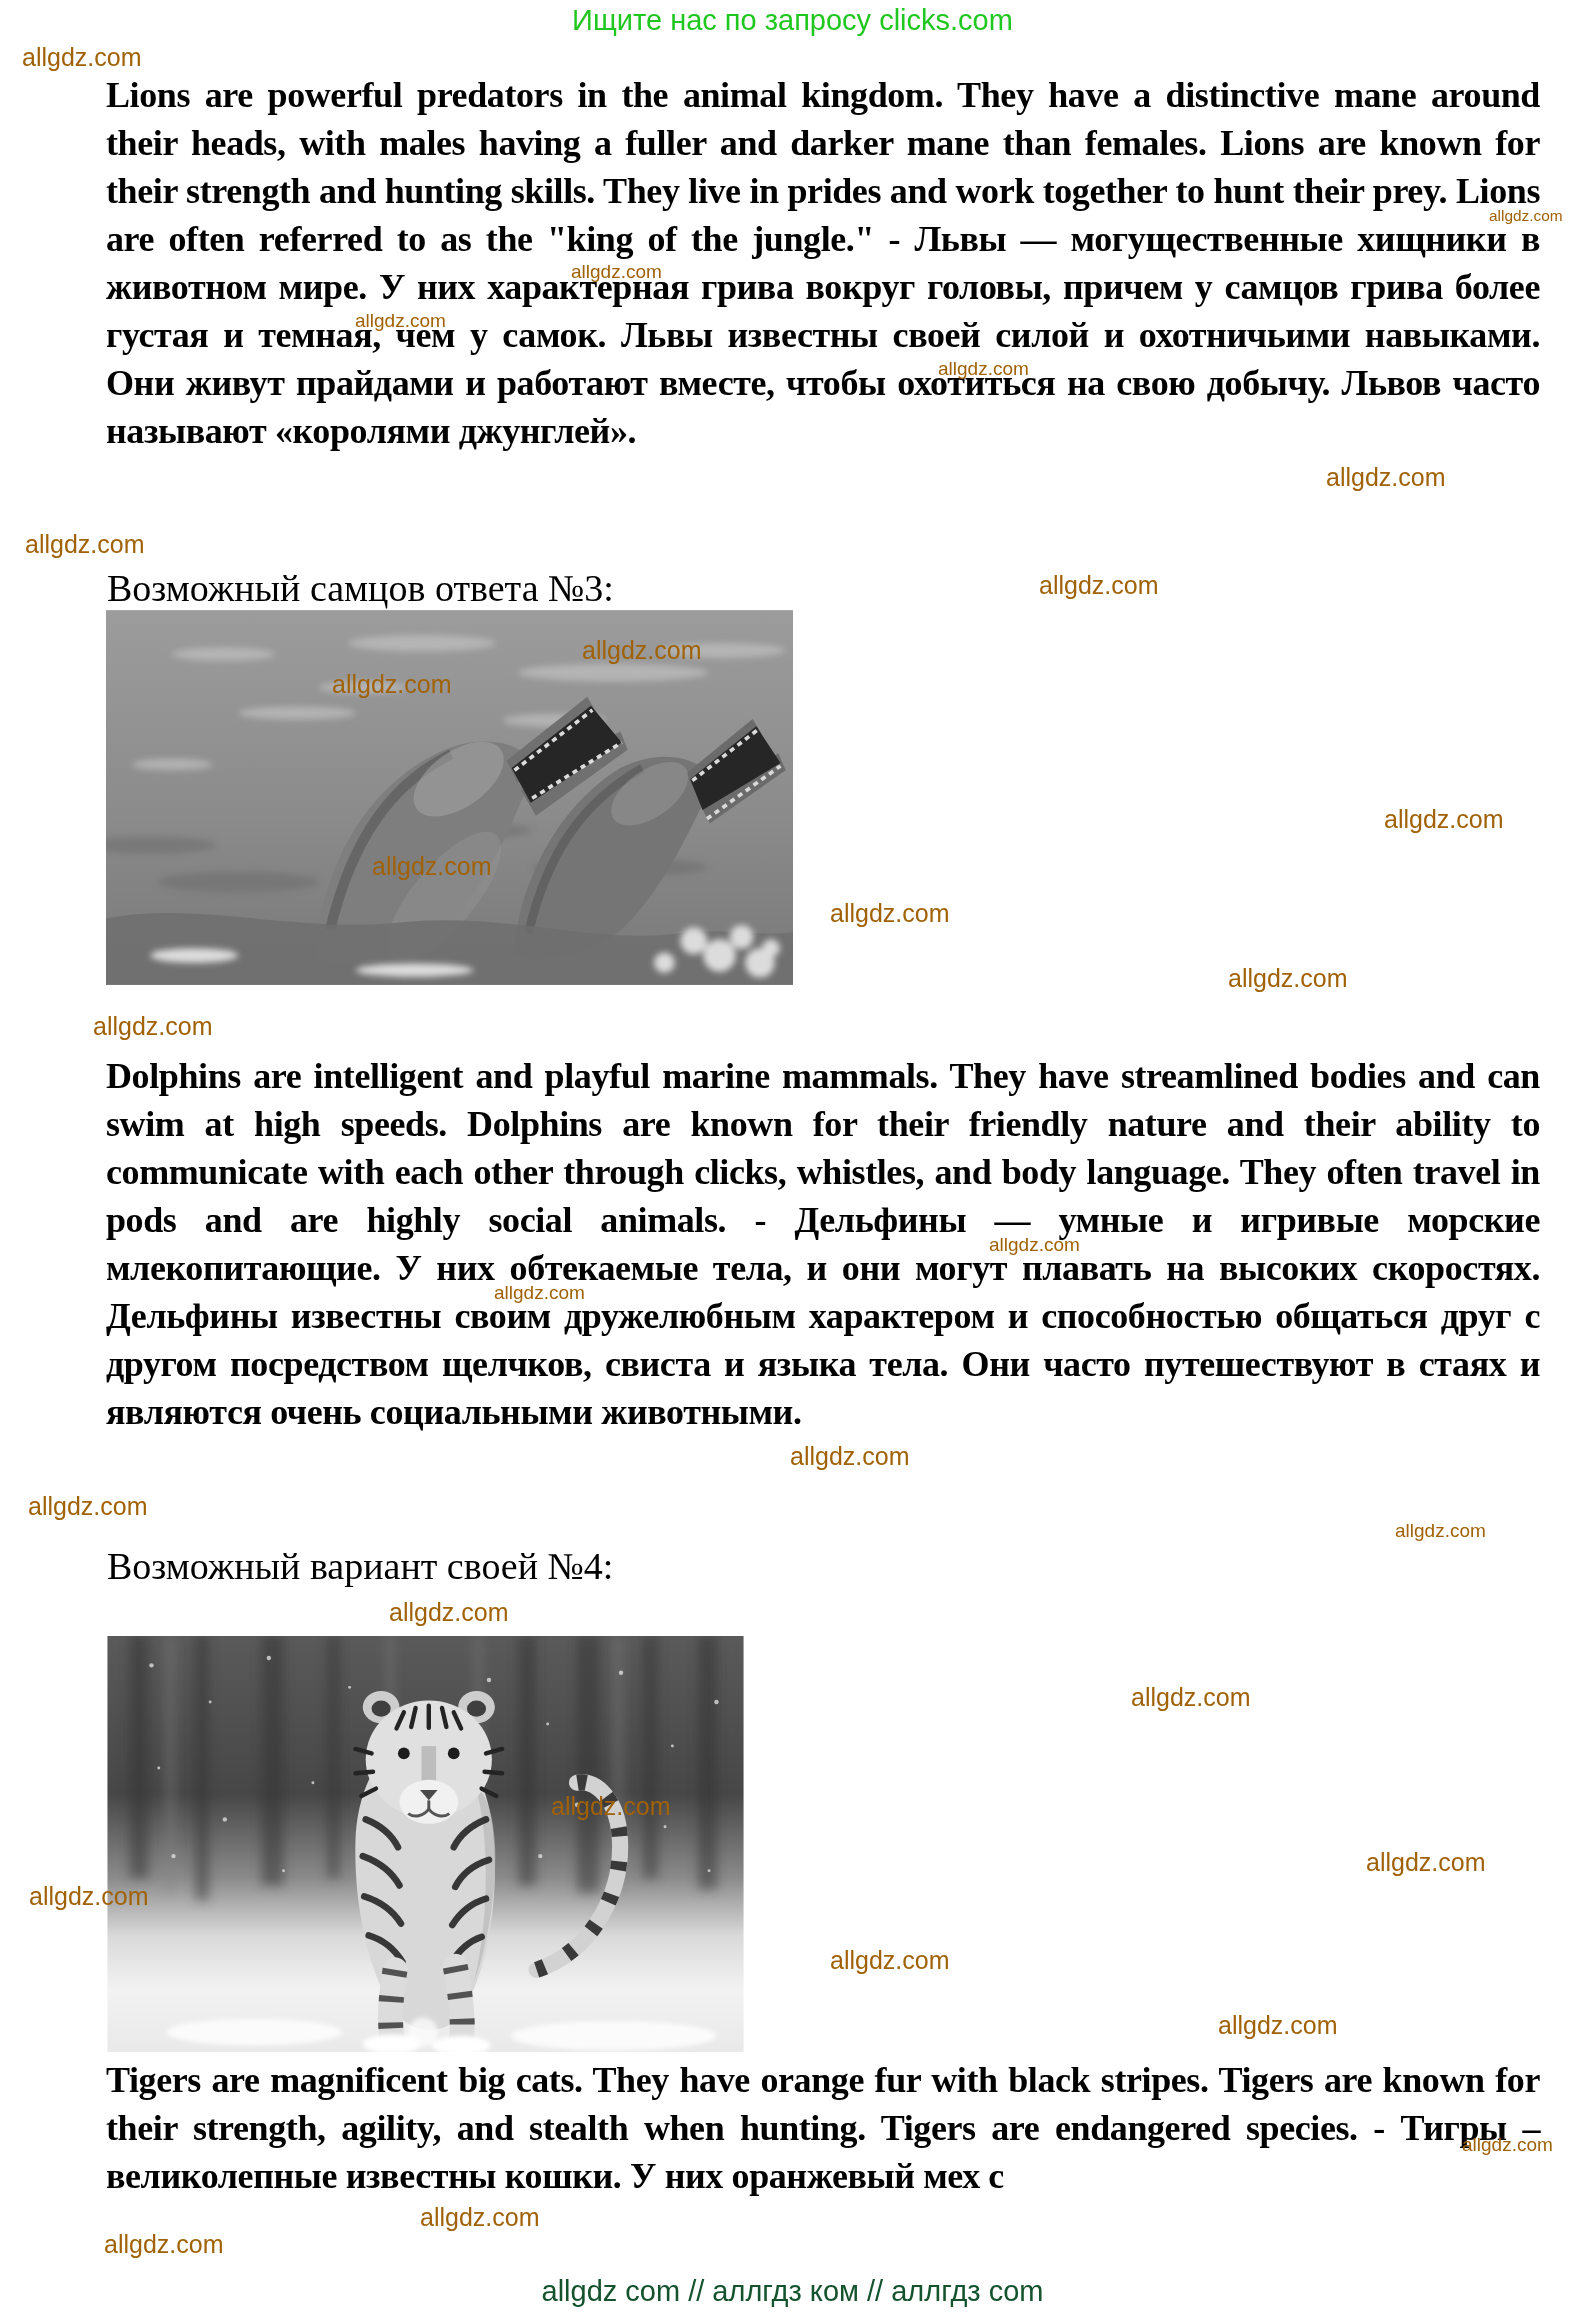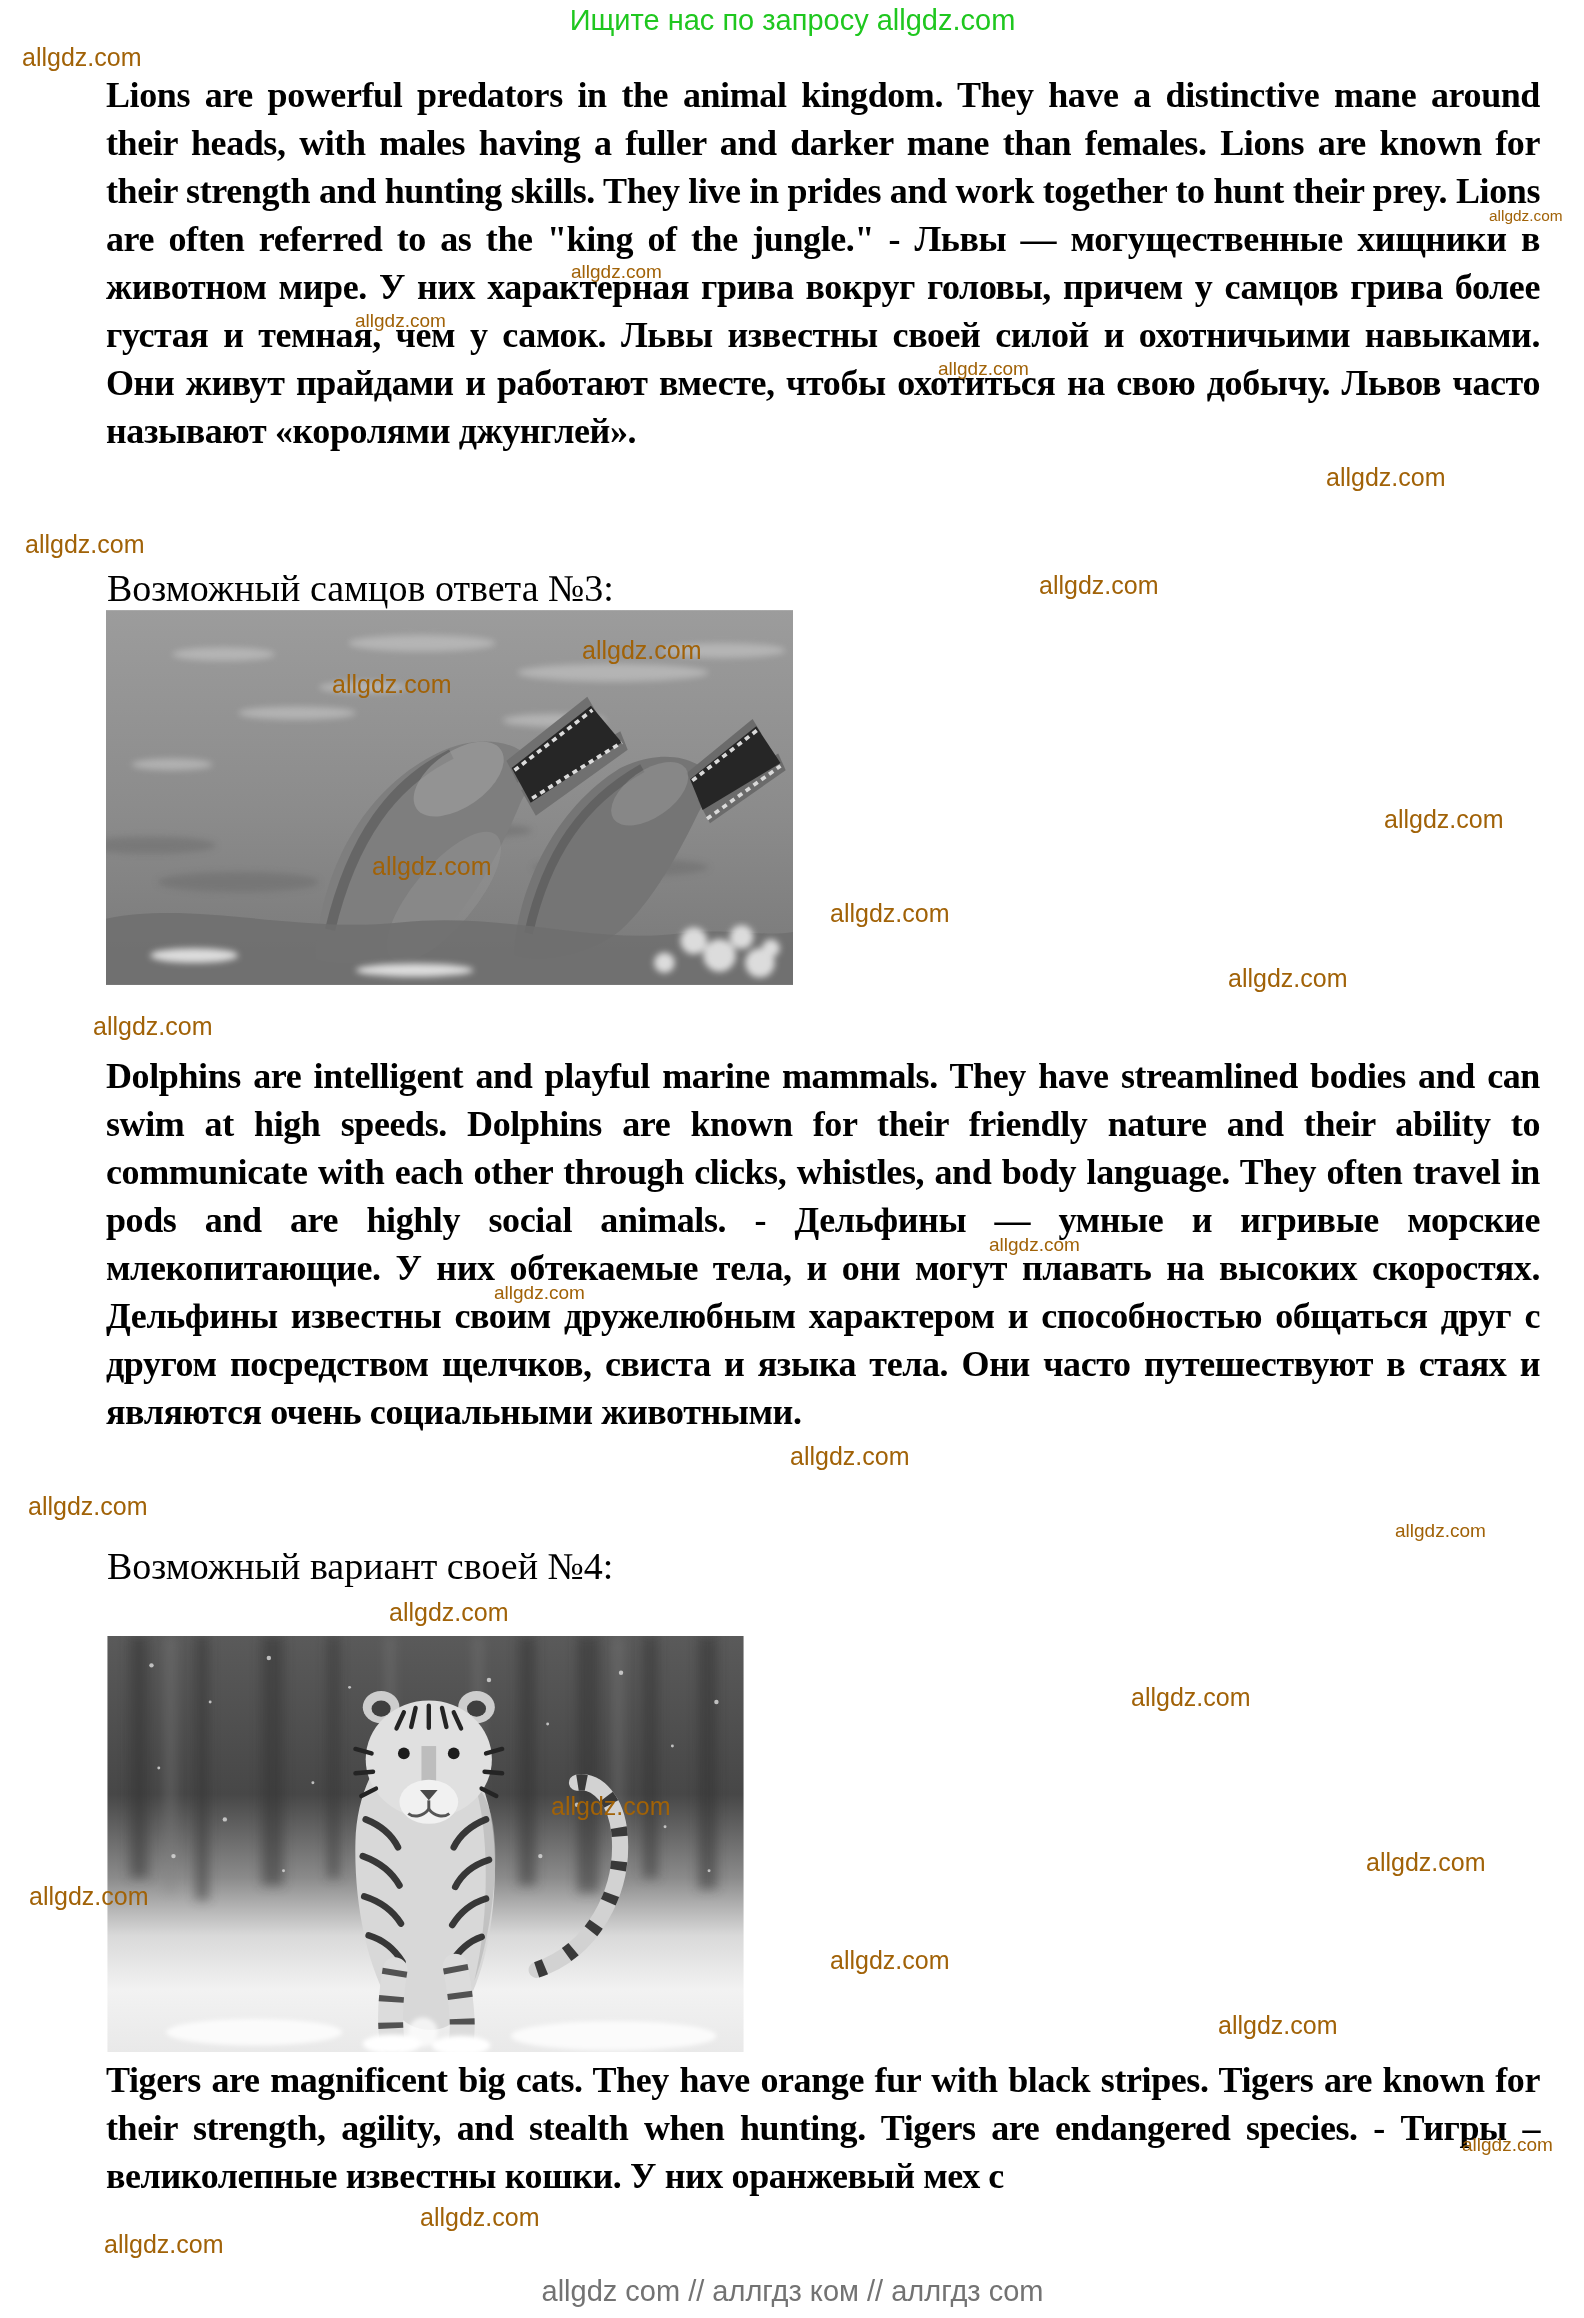--- a/index.html
+++ b/index.html
@@ -58,21 +58,21 @@
     font-family:"Liberation Sans", sans-serif;
     font-size:29px; line-height:35px;
     color:#5b2b8e;
   }
 </style>
 </head>
 <body>
 
 <div class="page">
 
-  <div class="banner" style="color: rgb(31, 199, 31);">Ищите нас по запросу allgdz.com</div>
+  <div class="banner" style="color: rgb(31, 199, 31);">Ищите нас по запросу clicks.com</div>
 
   <span class="wm wm-lg" style="left:22px;top:43px">allgdz.com</span>
   <span class="wm wm-lg" style="left:1326px;top:463px">allgdz.com</span>
   <span class="wm wm-lg" style="left:25px;top:530px">allgdz.com</span>
   <span class="wm wm-lg" style="left:1039px;top:571px">allgdz.com</span>
   <span class="wm wm-lg" style="left:582px;top:636px">allgdz.com</span>
   <span class="wm wm-lg" style="left:332px;top:670px">allgdz.com</span>
   <span class="wm wm-lg" style="left:372px;top:852px">allgdz.com</span>
   <span class="wm wm-lg" style="left:1384px;top:805px">allgdz.com</span>
   <span class="wm wm-lg" style="left:830px;top:899px">allgdz.com</span>
@@ -293,16 +293,16 @@
           <ellipse cx="482" cy="558" rx="40" ry="13"></ellipse>
         <circle cx="430" cy="540" r="20" opacity="0.7"></circle>
           <ellipse cx="200" cy="540" rx="120" ry="18" opacity="0.8"></ellipse>
         <ellipse cx="690" cy="545" rx="140" ry="20" opacity="0.8"></ellipse>
       </g>
     </svg>
   </div>
 
   <div class="par" style="top:2056px">Tigers are magnificent big cats. They have orange fur with black stripes. Tigers are known for their strength, agility, and stealth when hunting.  Tigers are endangered species. - Тигры – великолепные известны кошки. У них оранжевый мех с</div>
 
-  <div class="footer" style="color: #737373;">allgdz com  //  аллгдз ком  //  аллгдз com</div>
+  <div class="footer" style="color: #14532d;">allgdz com  //  аллгдз ком  //  аллгдз com</div>
 
 </div>
 
 
 </body></html>

